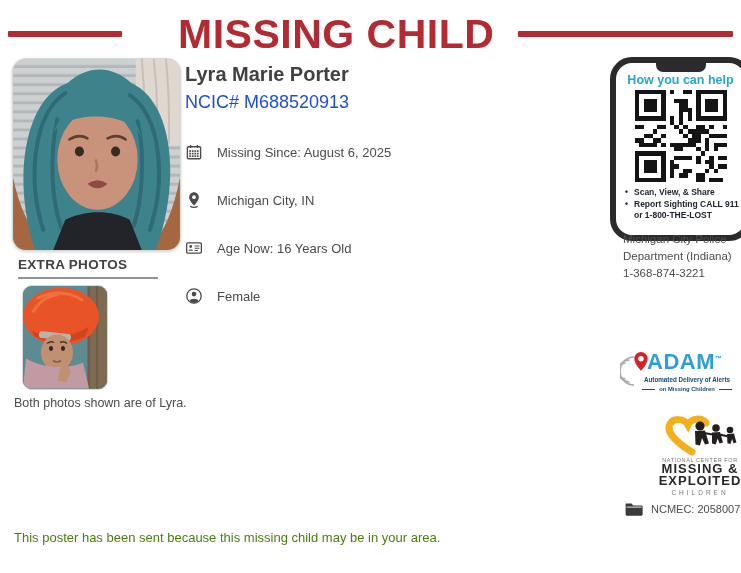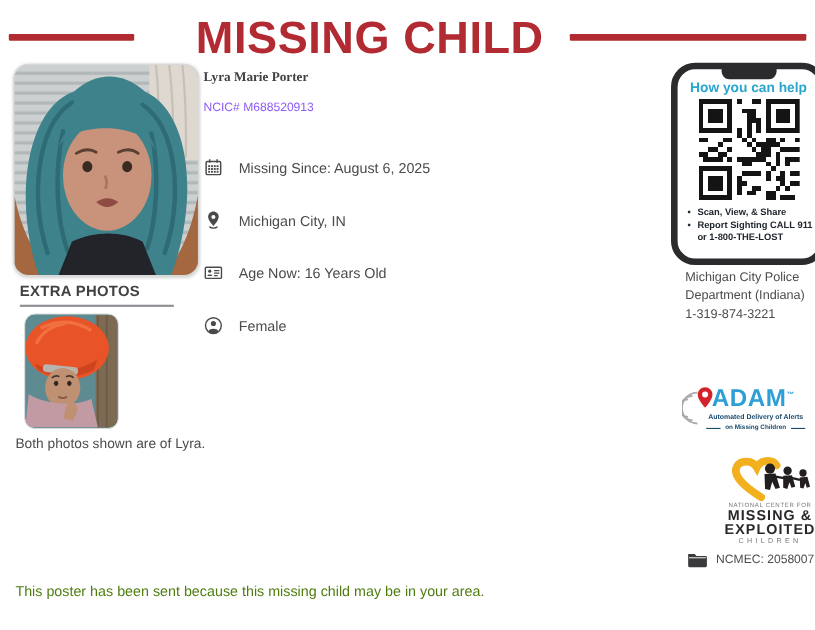--- a/index.html
+++ b/index.html
@@ -14,40 +14,40 @@
   .title{font-size:41px;font-weight:800;color:var(--accent-red,#B32B32);white-space:nowrap;letter-spacing:0.5px;}
 
   
   .photo-main{position:absolute;left:12px;top:58px;width:167px;height:191px;border-radius:14px;
               overflow:hidden;border:1px solid #d9d9d9;box-shadow:0 1px 3px rgba(0,0,0,.18);background:#cfd3d4;}
   .photo-extra{position:absolute;left:22px;top:285px;width:84px;height:103px;border-radius:10px;
                overflow:hidden;border:1px solid #d9d9d9;background:#5d8b91;}
   .photo-main svg,.photo-extra svg{display:block;width:100%;height:100%;}
 
   
-  .name{position:absolute;left:185px;top:63px;font-size:12px;font-weight:800;color:var(--text-dark,#414042);font-family:Liberation Serif, serif;}
-  .ncic{position:absolute;left:185px;top:92px;font-size:11px;color:#8b5cf6;}
+  .name{position:absolute;left:185px;top:63px;font-size:20px;font-weight:800;color:var(--text-dark,#414042);}
+  .ncic{position:absolute;left:185px;top:92px;font-size:18px;color:#1d4ed8;}
   .details{position:absolute;left:185px;top:114px;}
   .drow{display:flex;align-items:center;height:20px;margin-bottom:9px;margin-top:28px;}
   .dicon{width:18px;height:18px;margin-right:14px;display:flex;align-items:center;justify-content:center;}
   .dtext{font-size:13px;color:#4B4B4D;}
 
   
   .phone{position:absolute;left:610px;top:57px;width:141px;height:184px;box-sizing:border-box;
          border:6px solid var(--frame-dark,#2B2B2E);border-radius:22px;background:#fff;}
   .notch{position:absolute;top:-1px;left:50%;transform:translateX(-50%);width:50px;height:10px;
          background:var(--frame-dark,#2B2B2E);border-radius:0 0 7px 7px;}
   .phone-title{margin-top:10px;text-align:center;font-size:12.5px;font-weight:800;color:var(--accent-teal,#29A5CE);}
   .qr-wrap{display:flex;justify-content:center;margin-top:3px;}
   .bullets{margin:5px 4px 0 9px;font-size:8.5px;font-weight:700;color:#20262E;line-height:11px;}
   .bullet{position:relative;padding-left:9px;margin-bottom:1px;}
   .bullet::before{content:"\2022";position:absolute;left:0;}
 
   
-  .agency{position:absolute;left:623px;top:244px;width:115px;font-size:11.5px;line-height:17px;color:#4C4C4E;}
+  .agency{position:absolute;left:623px;top:231px;width:115px;font-size:11.5px;line-height:17px;color:#4C4C4E;}
 
   
   .adam{position:absolute;left:620px;top:349px;width:120px;height:52px;}
   .adam-badge{position:absolute;left:0;top:0;}
   .adam-name{position:absolute;left:27px;top:0;font-size:22px;font-weight:800;color:var(--adam-blue,#2E9FD6);letter-spacing:0.5px;}
   .adam-name sup{font-size:7px;font-weight:700;}
   .adam-tag1{position:absolute;left:14px;right:0;top:27px;text-align:center;font-size:6.3px;font-weight:700;color:#184A6E;}
   .adam-tag2{position:absolute;left:14px;right:0;top:37px;display:flex;align-items:center;justify-content:center;gap:4px;
              font-size:5.8px;font-weight:700;color:#184A6E;}
   .dash{width:13px;border-top:1px solid #184A6E;}
@@ -384,21 +384,21 @@
     </div>
     <div class="bullets">
       <div class="bullet">Scan, View, &amp; Share</div>
       <div class="bullet">Report Sighting CALL 911 or 1-800-THE-LOST</div>
     </div>
   </div>
 
   <div class="agency">
     <div>Michigan City Police</div>
     <div>Department (Indiana)</div>
-    <div>1-319-874-3221</div>
+    <div>1-368-874-3221</div>
   </div>
 
   <div class="adam">
     <svg class="adam-badge" viewBox="0 0 34 46" width="34" height="46">
       <path d="M14 8 A14 14 0 0 0 14 36" stroke="#a8aaad" stroke-width="1.6" fill="none"></path>
       <path d="M9.5 11 A11 11 0 0 0 9.5 33" stroke="#a8aaad" stroke-width="1.6" fill="none"></path>
       <path d="M5.5 14 A8 8 0 0 0 5.5 30" stroke="#a8aaad" stroke-width="1.6" fill="none"></path>
       <path d="M21 3c-3.7 0-6.7 3-6.7 6.7 0 5 6.7 12 6.7 12s6.7-7 6.7-12C27.7 6 24.7 3 21 3z" fill="var(--pin-red,#D2232A)"></path>
       <circle cx="21" cy="9.7" r="2.7" fill="#fff"></circle>
     </svg>

